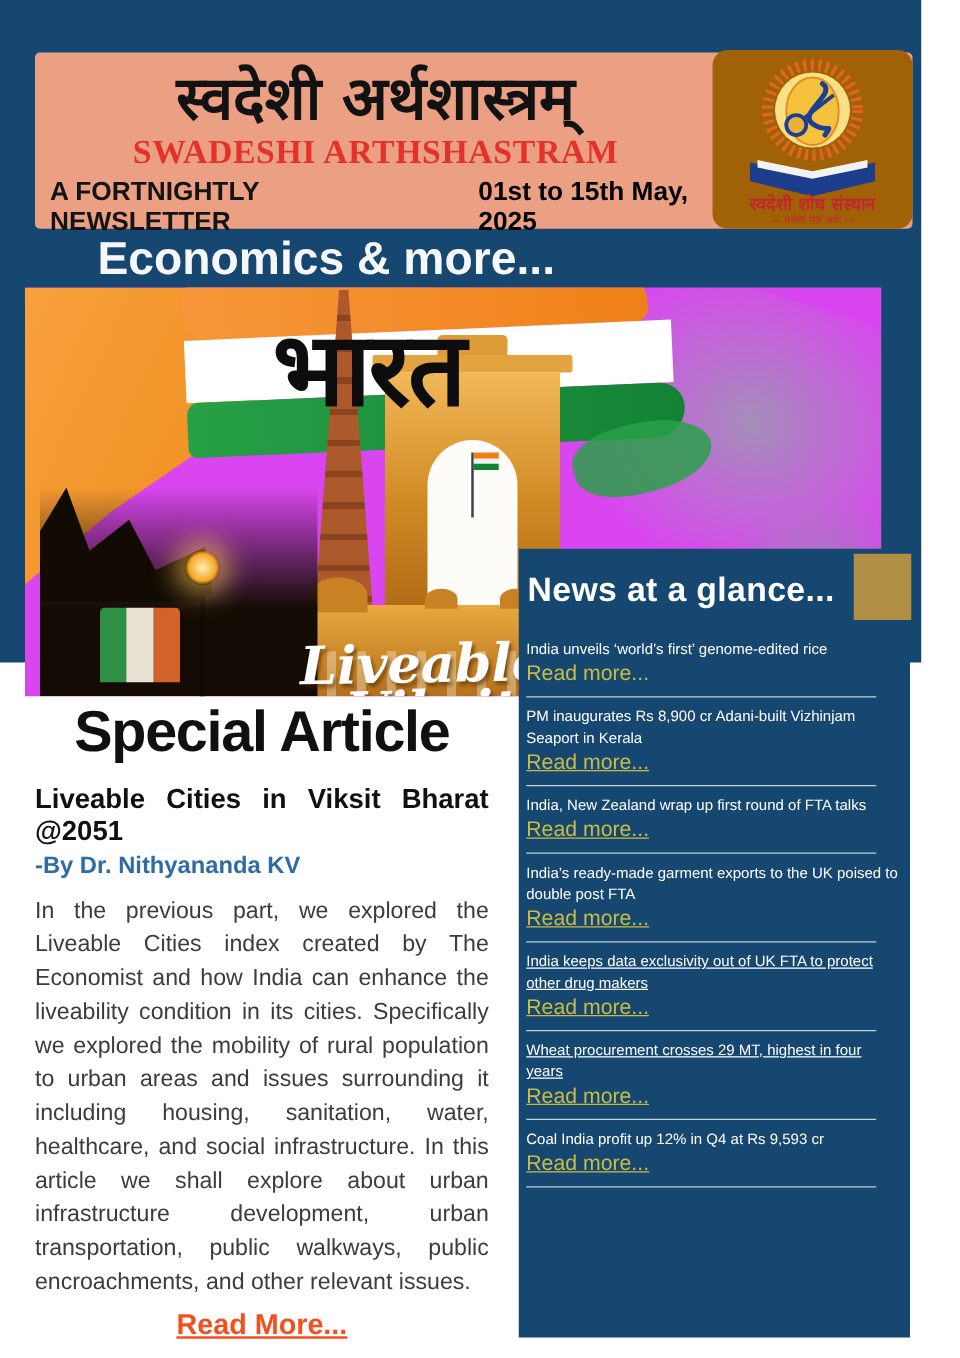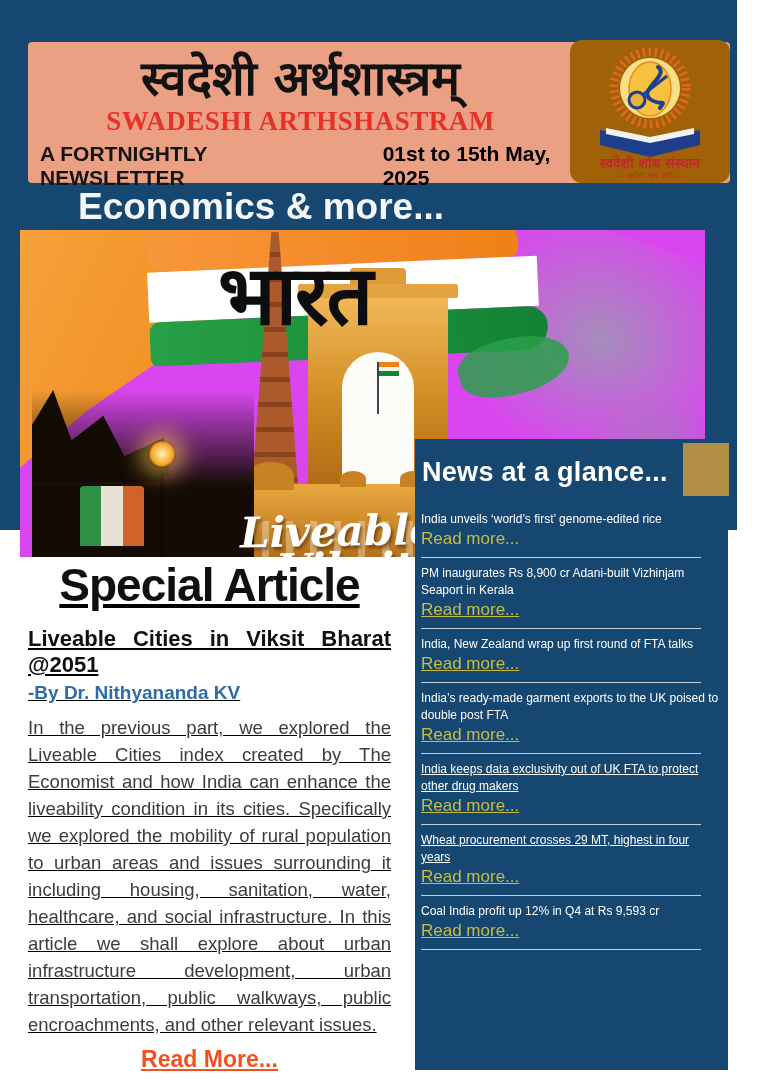--- a/index.html
+++ b/index.html
@@ -91,21 +91,21 @@
   .news-gold-square{position:absolute;right:-1px;top:4px;width:46px;height:53px;background:#B18E45;}
   .news-title{position:absolute;left:7px;top:18px;color:#ffffff;font-weight:800;font-size:27px;letter-spacing:.3px;}
   .news-list{position:absolute;left:6px;top:72px;width:298px;}
   .news-item{margin-bottom:2px;}
   .news-headline{color:#ffffff;font-size:12px;line-height:1.42;}
   .news-read-more{display:inline-block;color:#C9BC45;font-size:17px;line-height:1.35;text-decoration:none;cursor:pointer;}
   .u{text-decoration:underline;}
   .news-sep{border:none;border-top:1px solid rgba(255,255,255,.75);width:94%;margin:6px 0 7px 0;}
 
   
-  .article{position:absolute;left:28px;top:558px;width:363px;z-index:2;text-decoration:underline;}
+  .article{position:absolute;left:28px;top:558px;width:363px;z-index:2;}
   .article h1{margin:0 0 14px 0;text-align:center;font-size:46px;font-weight:800;color:#101010;letter-spacing:-1px;}
   .article h2{margin:0 0 4px 0;font-size:22px;font-weight:800;color:#101010;text-align:justify;}
   .byline{text-align:left;padding-right:32px;color:#2E6BA8;font-weight:bold;font-size:19px;margin:4px 0 10px 0;}
   .body-text{font-size:18.5px;line-height:1.46;color:#3C3C3C;text-align:justify;margin:0;}
   .article-read-more{display:block;text-align:center;margin-top:8px;color:#F4501E;font-weight:800;font-size:23px;
       text-decoration:underline;cursor:pointer;}
 </style>
 </head>
 <body>
 

